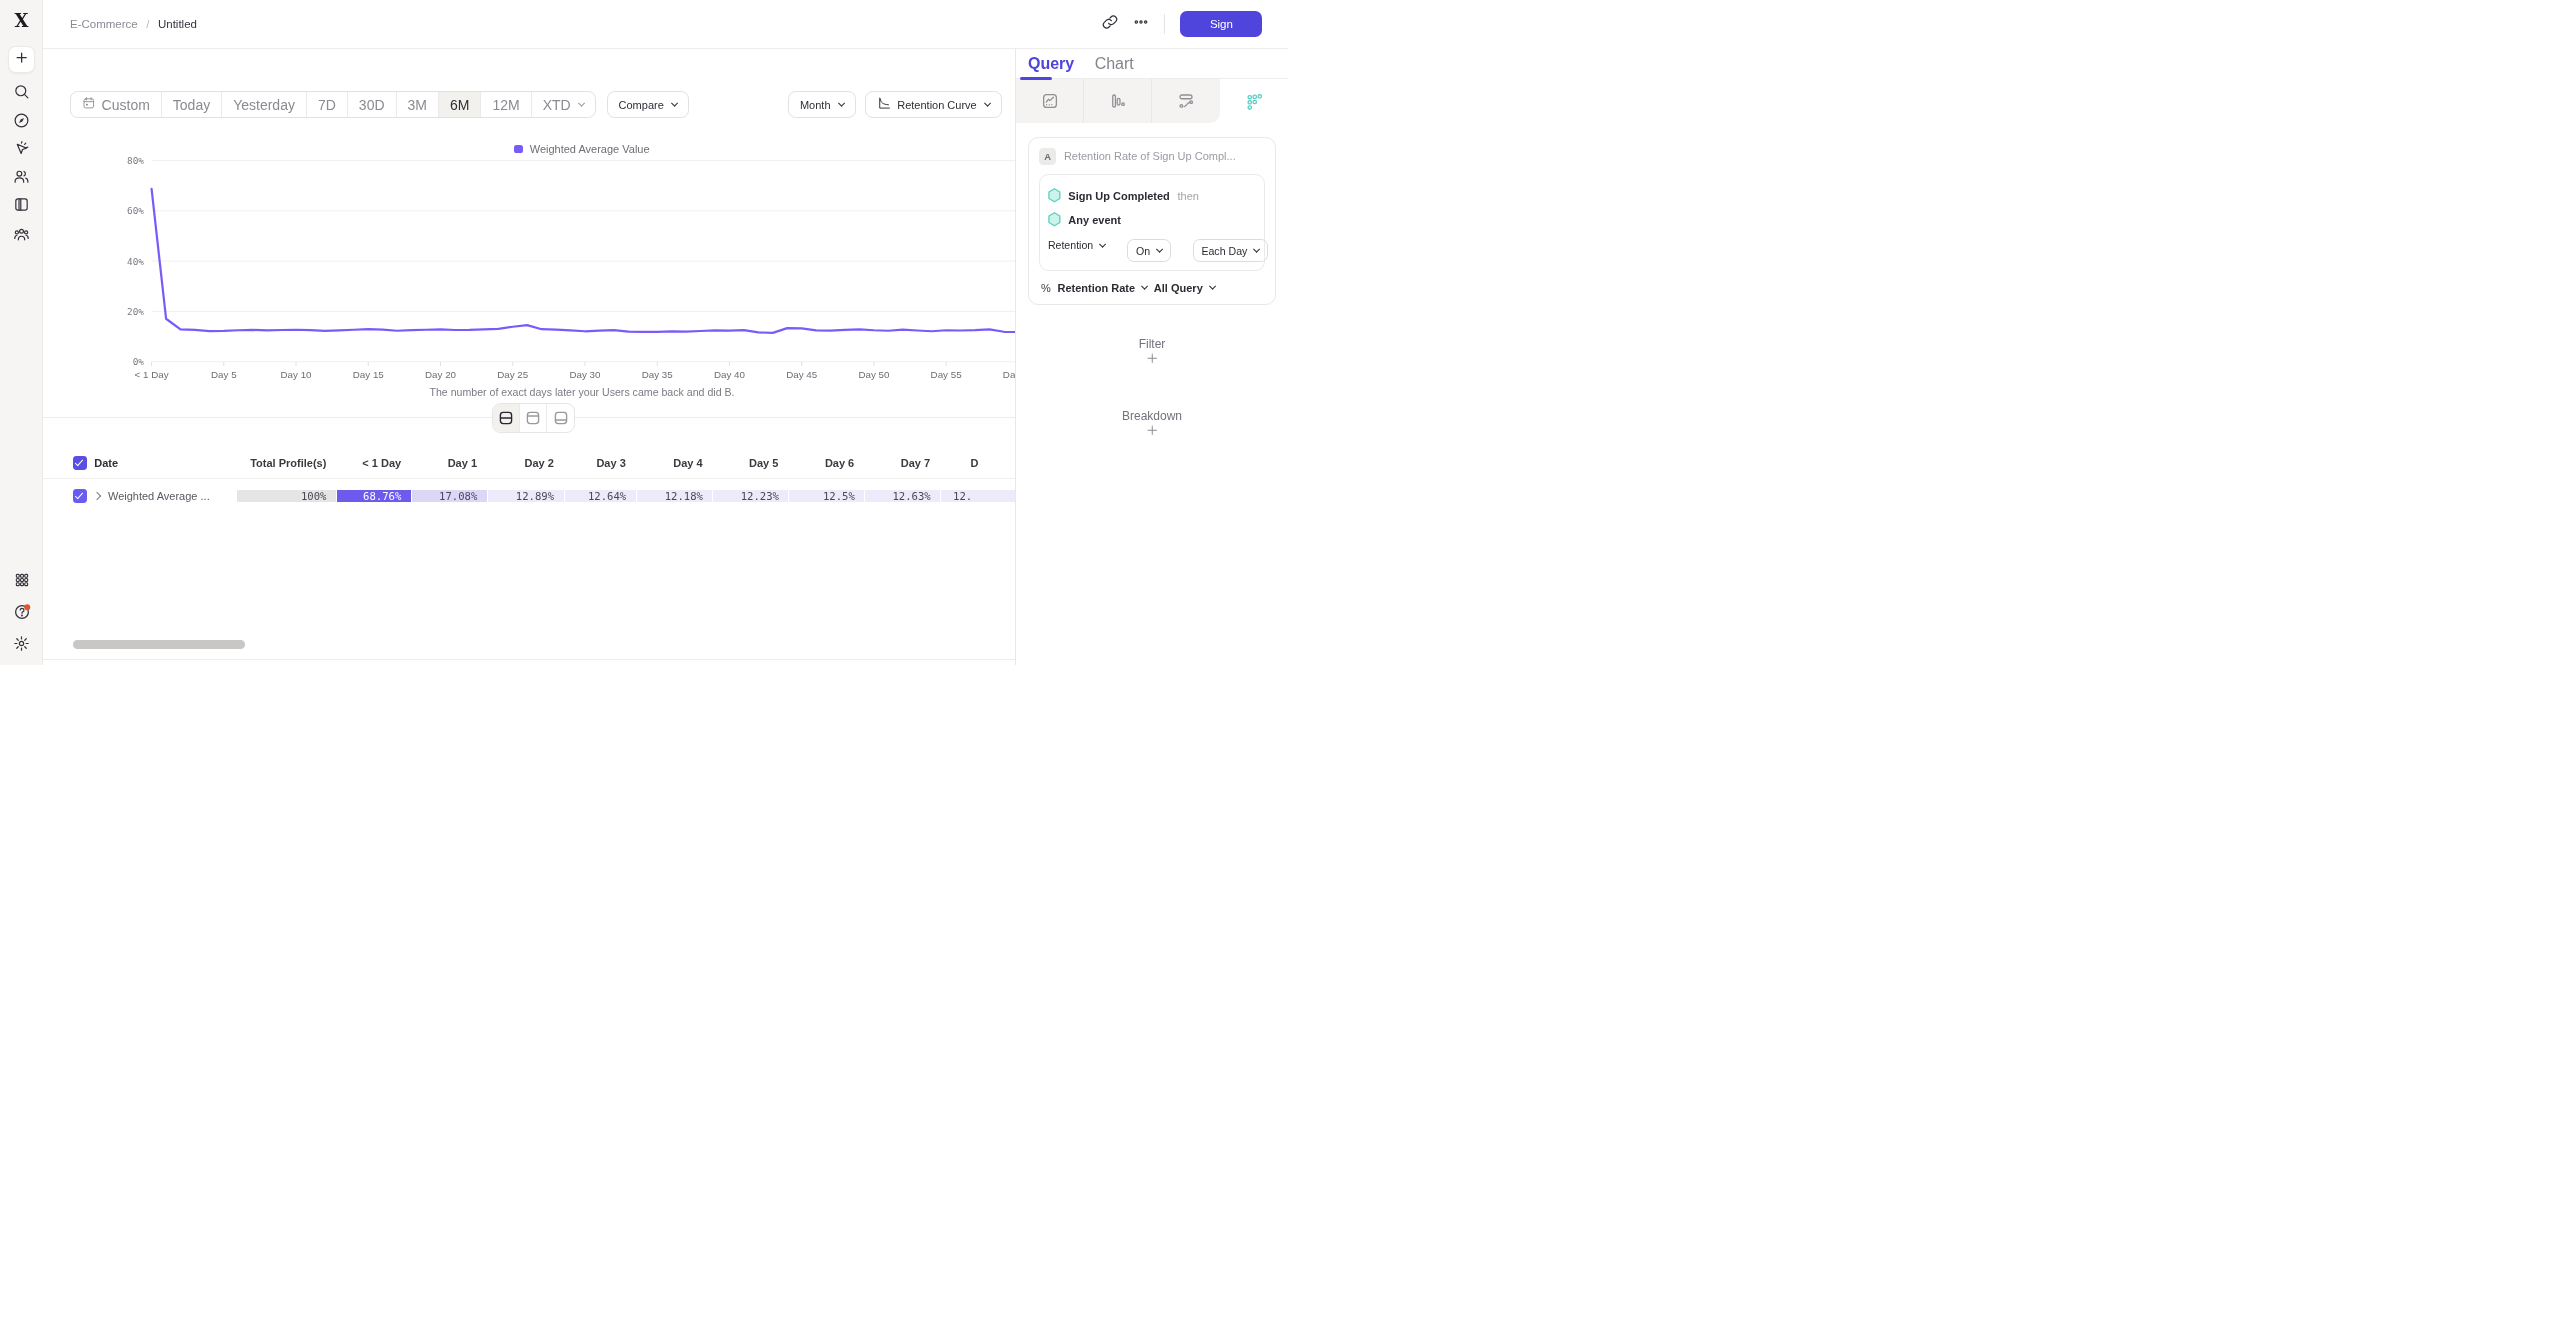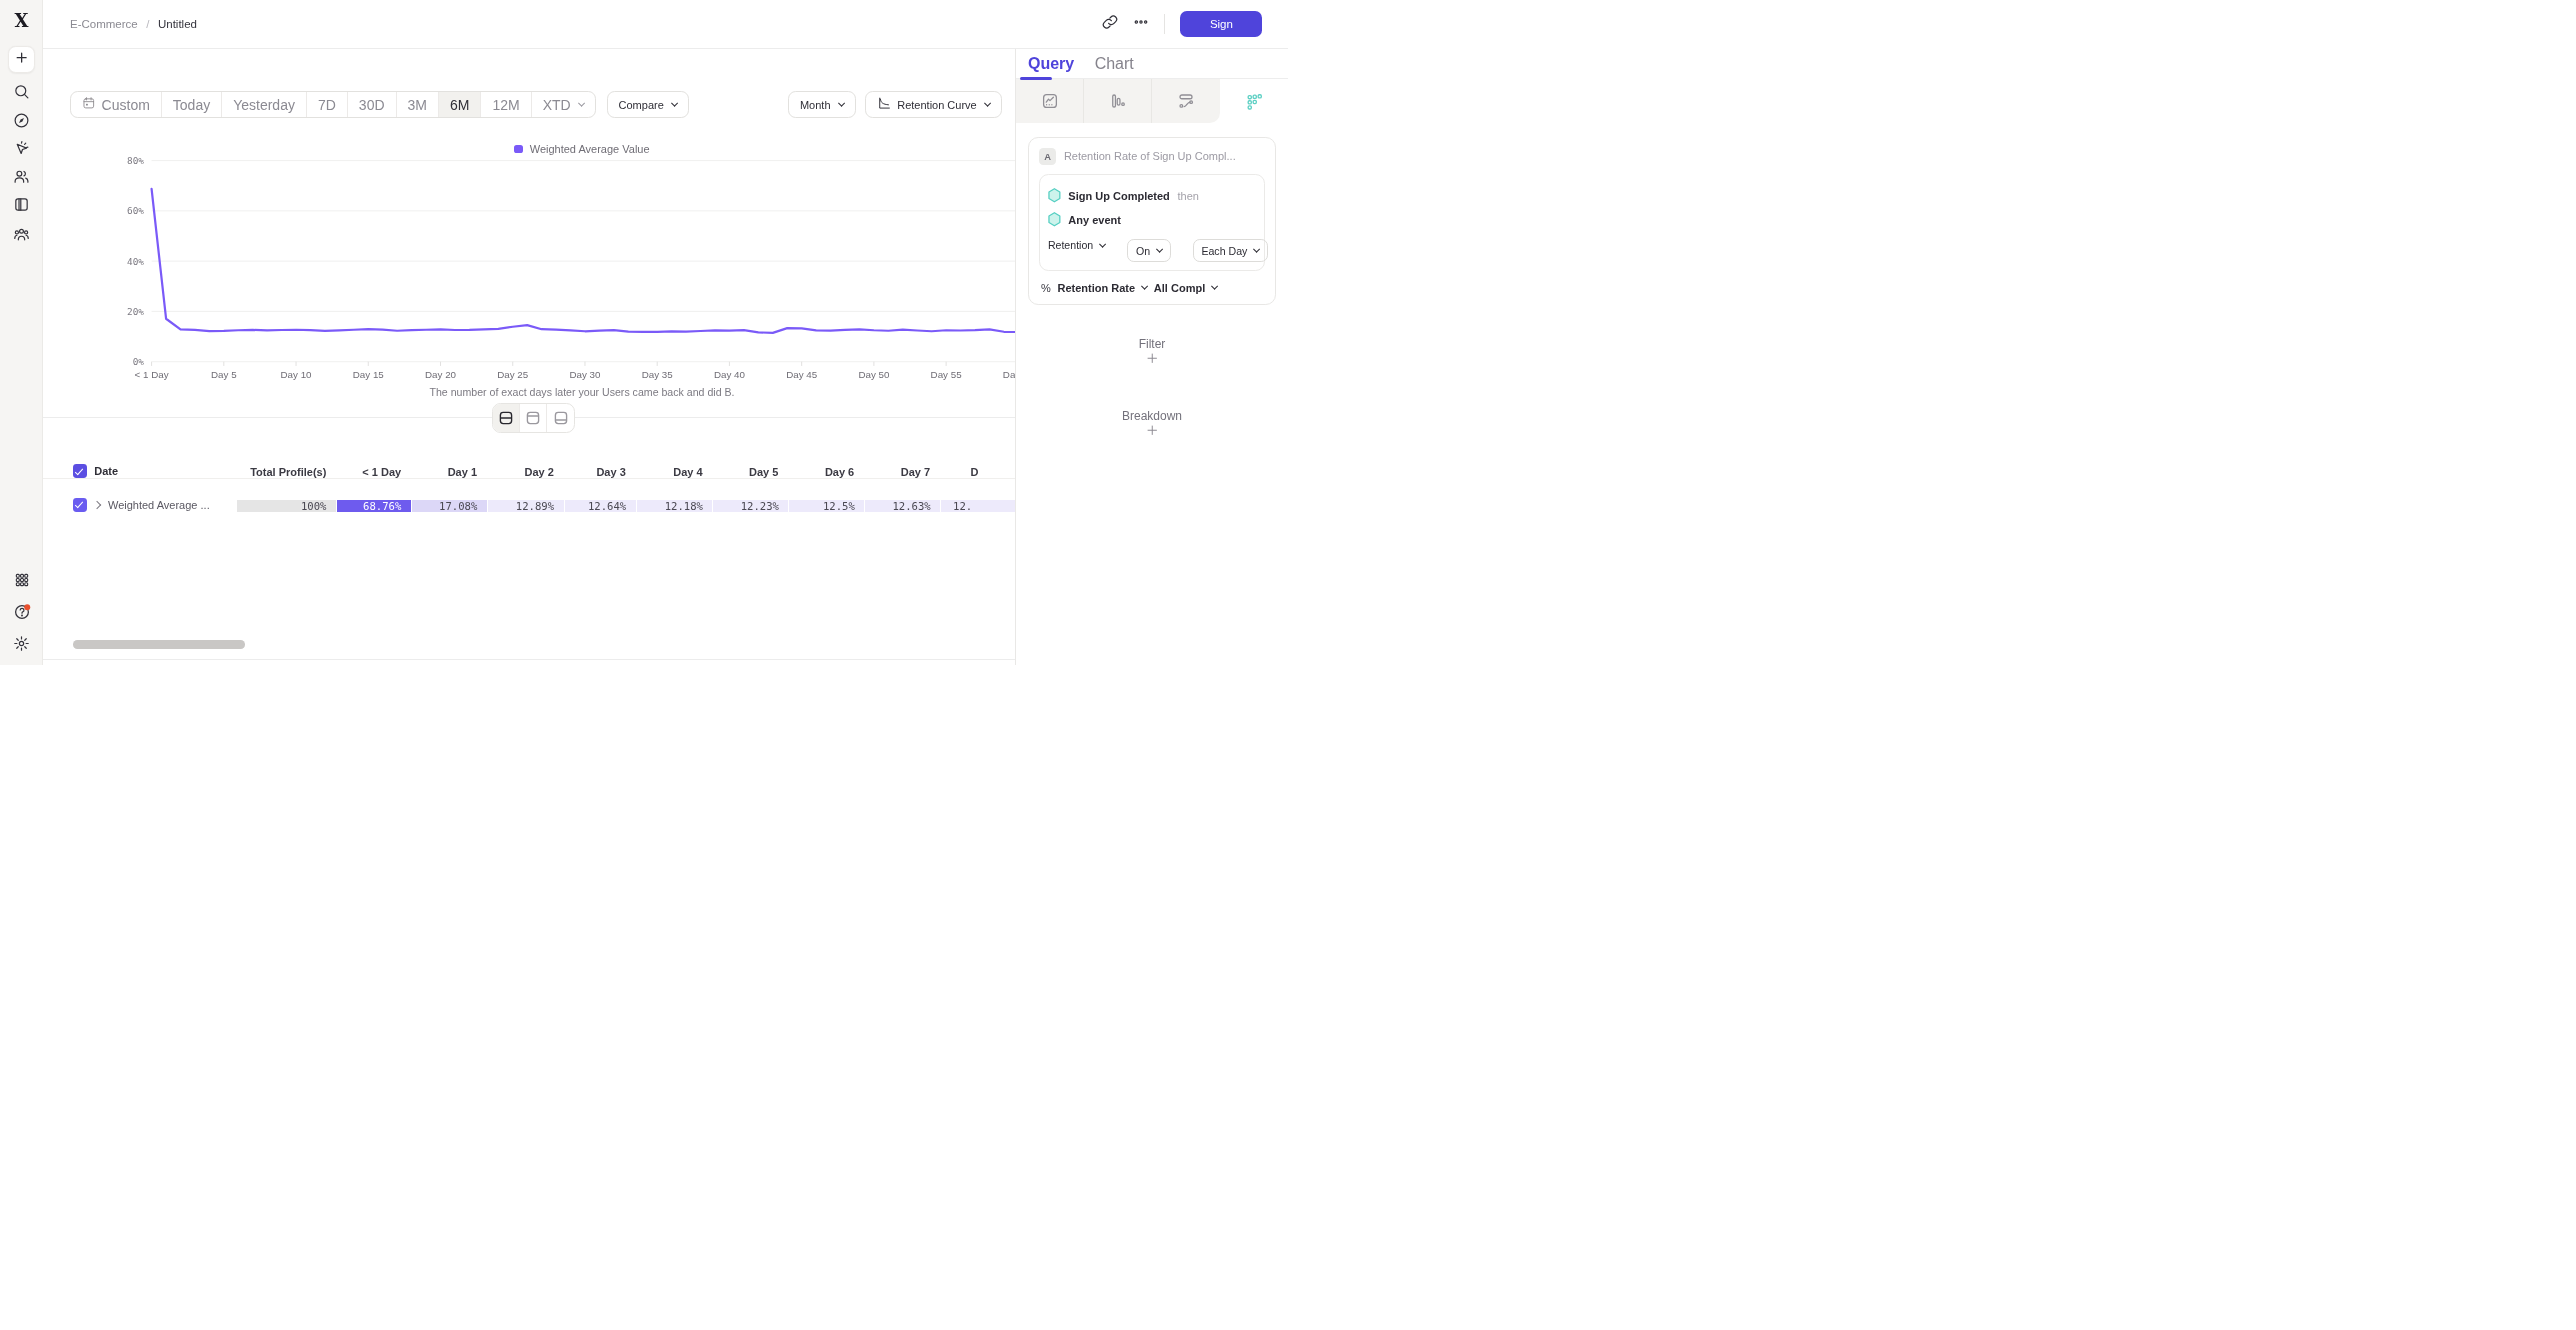--- a/index.html
+++ b/index.html
@@ -49,21 +49,21 @@
   .split-divider { position:absolute; left:0; right:0; top:368px; height:0.9px; background:#ececec; }
   .seg-control { position:absolute; left:449px; top:354px; height:30px; display:flex; border:0.9px solid #e6e5e2; border-radius:8.5px; background:#fff; overflow:hidden; }
   .seg-item { width:27px; display:flex; align-items:center; justify-content:center; border-right:0.9px solid #eceae8; cursor:pointer; }
   .seg-item:last-child { border-right:none; }
   .seg-item.selected { background:#f2f1ee; }
   .seg-item svg { stroke:#9a989e; fill:none; stroke-width:1.7; stroke-linejoin:round; }
   .seg-item.selected svg { stroke:#28272e; }
 
   
   .rtable { position:absolute; left:0; top:399px; width:973px; }
-  .trow { display:flex; align-items:flex-end; }
+  .trow { display:flex; align-items:center; }
   .thead { height:31px; border-bottom:0.9px solid #f0efed; }
   .tbody-row { height:32px; margin-top:0.9px; }
   .cell { display:flex; align-items:center; font-size:11px; }
   .c-name { width:198px; padding-left:30px; gap:7.7px; }
   .thead .c-name { color:#2f2e36; font-weight:600; }
   .num { justify-content:flex-end; padding-right:9.4px; }
   .thead .num { color:#3b3a43; font-weight:600; }
   .c1 { width:103px; } .c2 { width:77px; } .c3 { width:78px; } .c4 { width:79px; }
   .c5 { width:74px; } .c6 { width:79px; } .c7 { width:78px; } .c8 { width:78px; }
   .c9 { width:78px; } .c10 { width:78px; }
@@ -458,21 +458,21 @@
           </span>
       </div>
     </div>
     <div class="metric-row">
       <span class="pct">%</span>
       <span class="qdrop">
           <span>Retention Rate</span>
           <span class="chev"></span>
         </span>
       <span class="qdrop">
-          <span>All Compl</span>
+          <span>All Query</span>
           <span class="chev"></span>
         </span>
     </div>
   </div>
 
   <div class="psection filter">
     <span>Filter</span>
     <span class="plus-ic"><svg width="14.5" height="14.5" viewBox="0 0 24 24">
           <path d="M12 5v14M5 12h14"></path>
         </svg></span>

